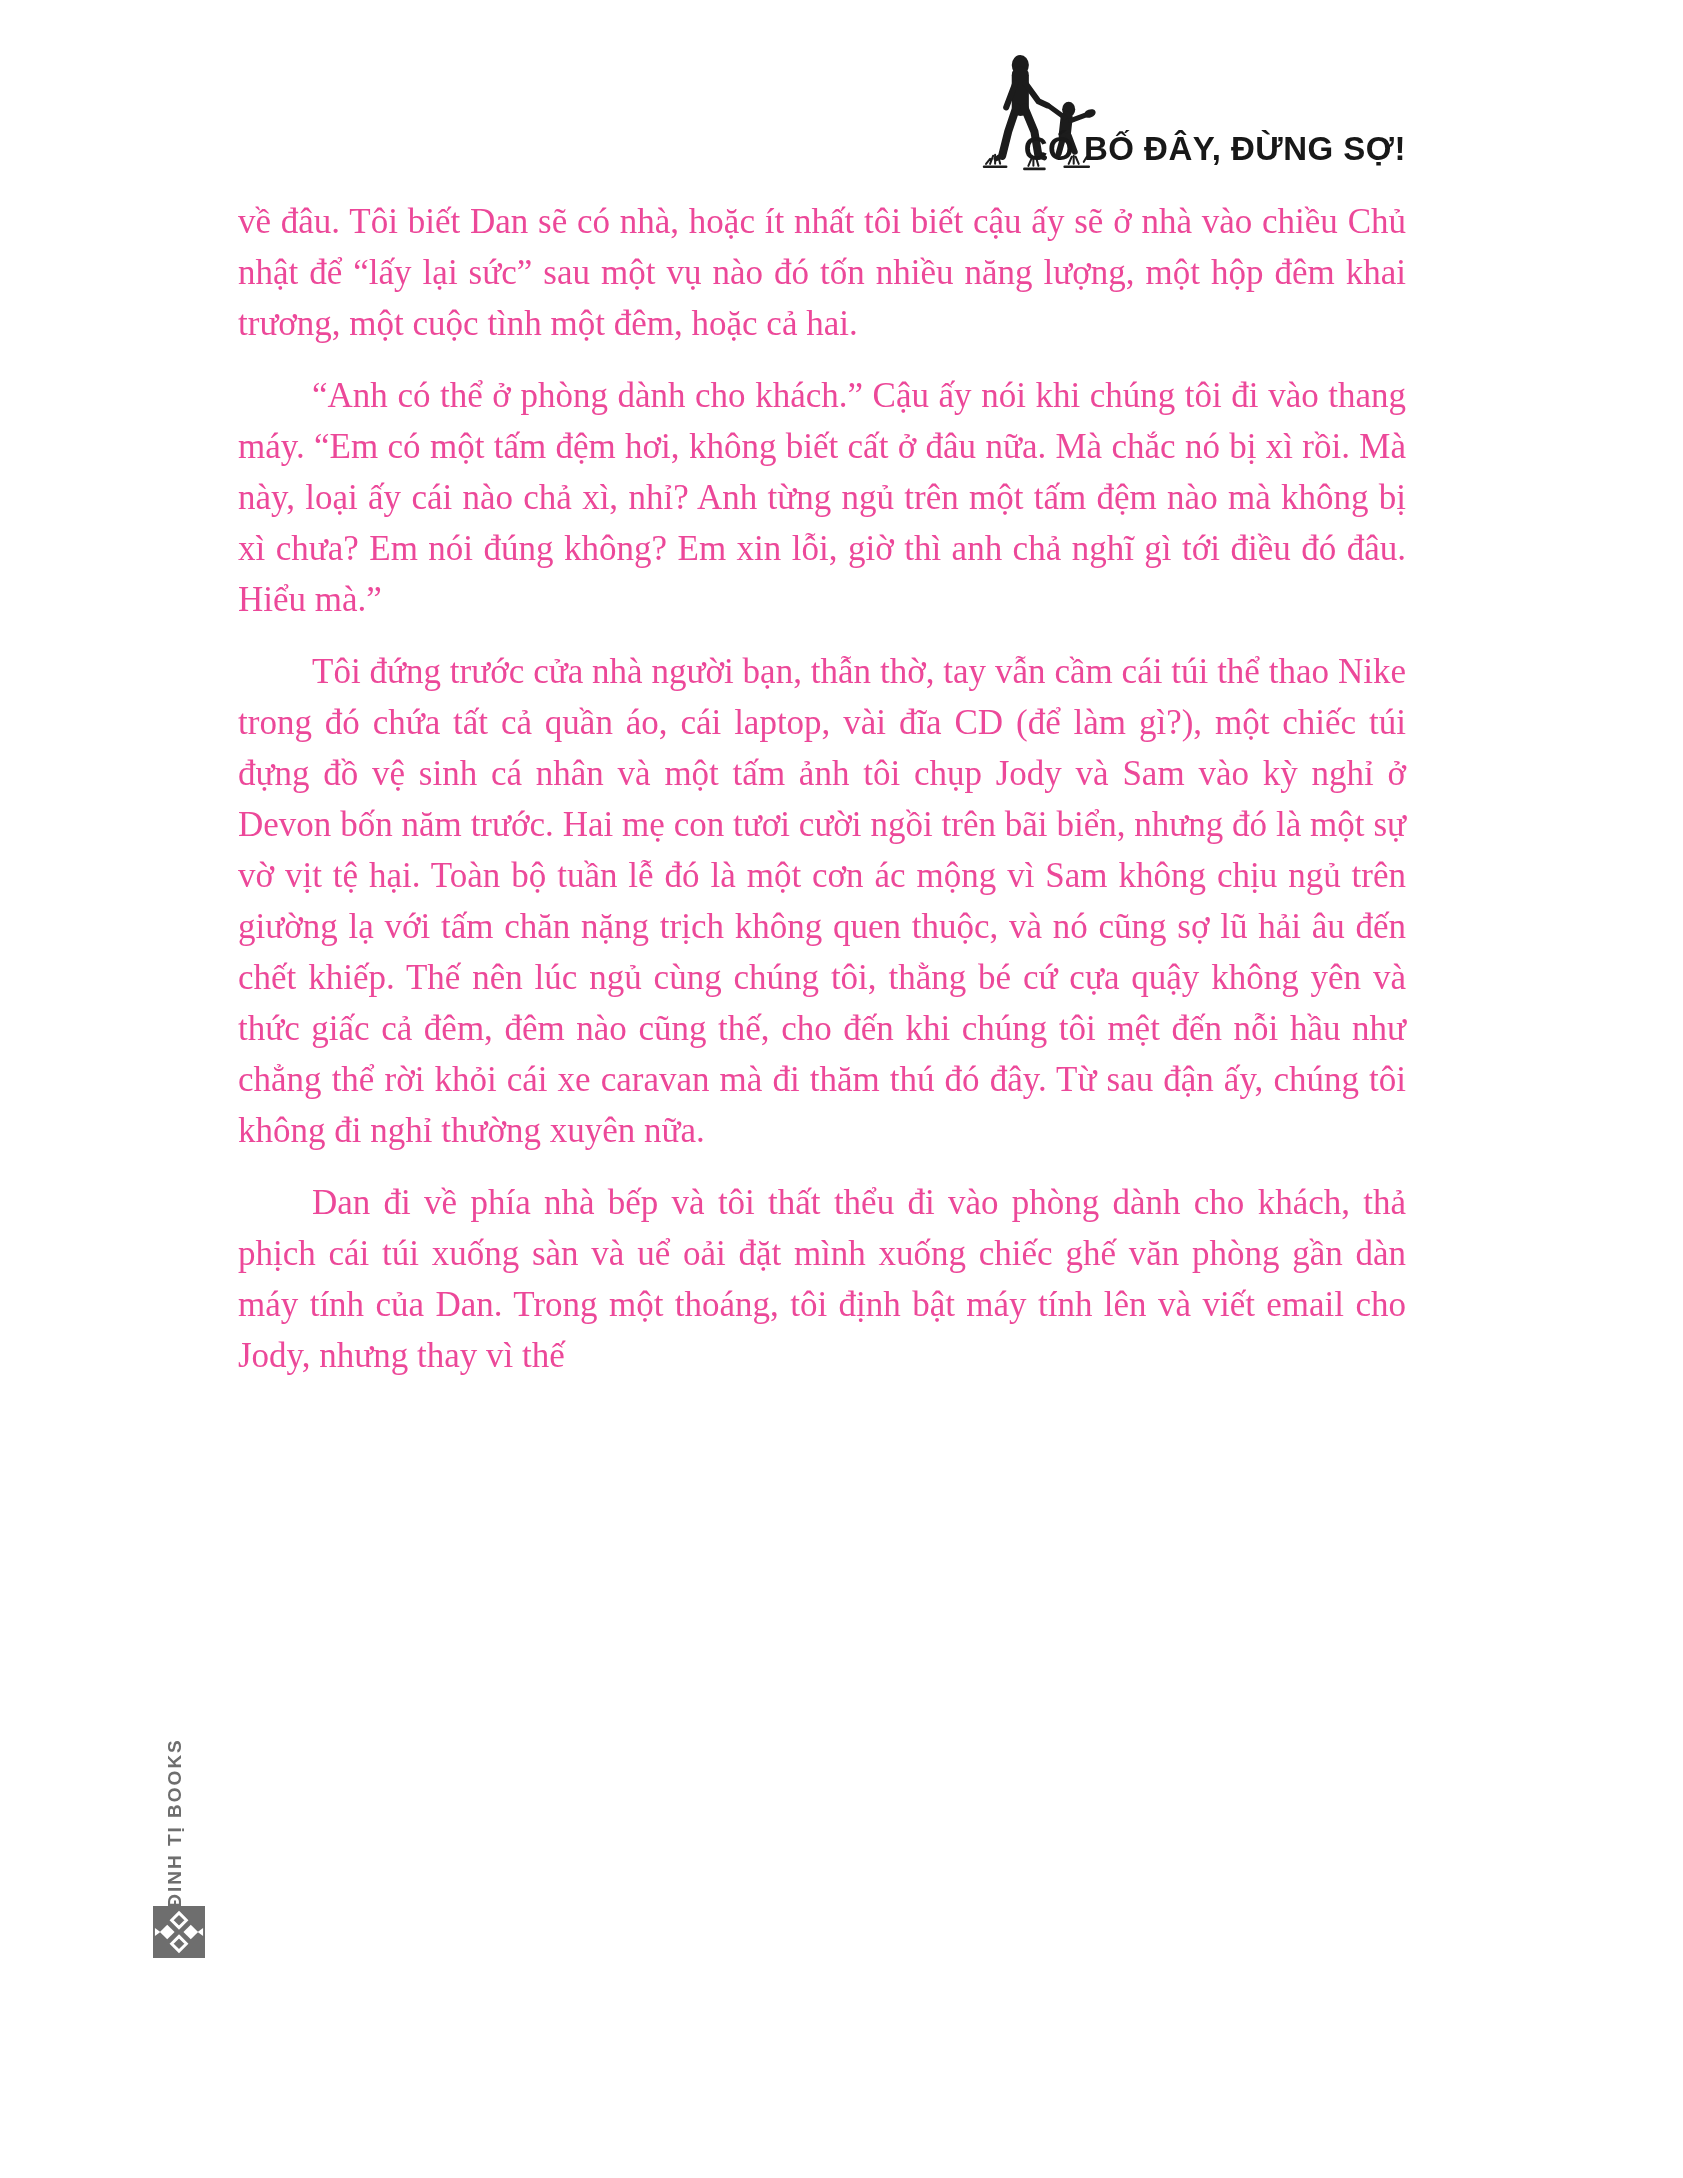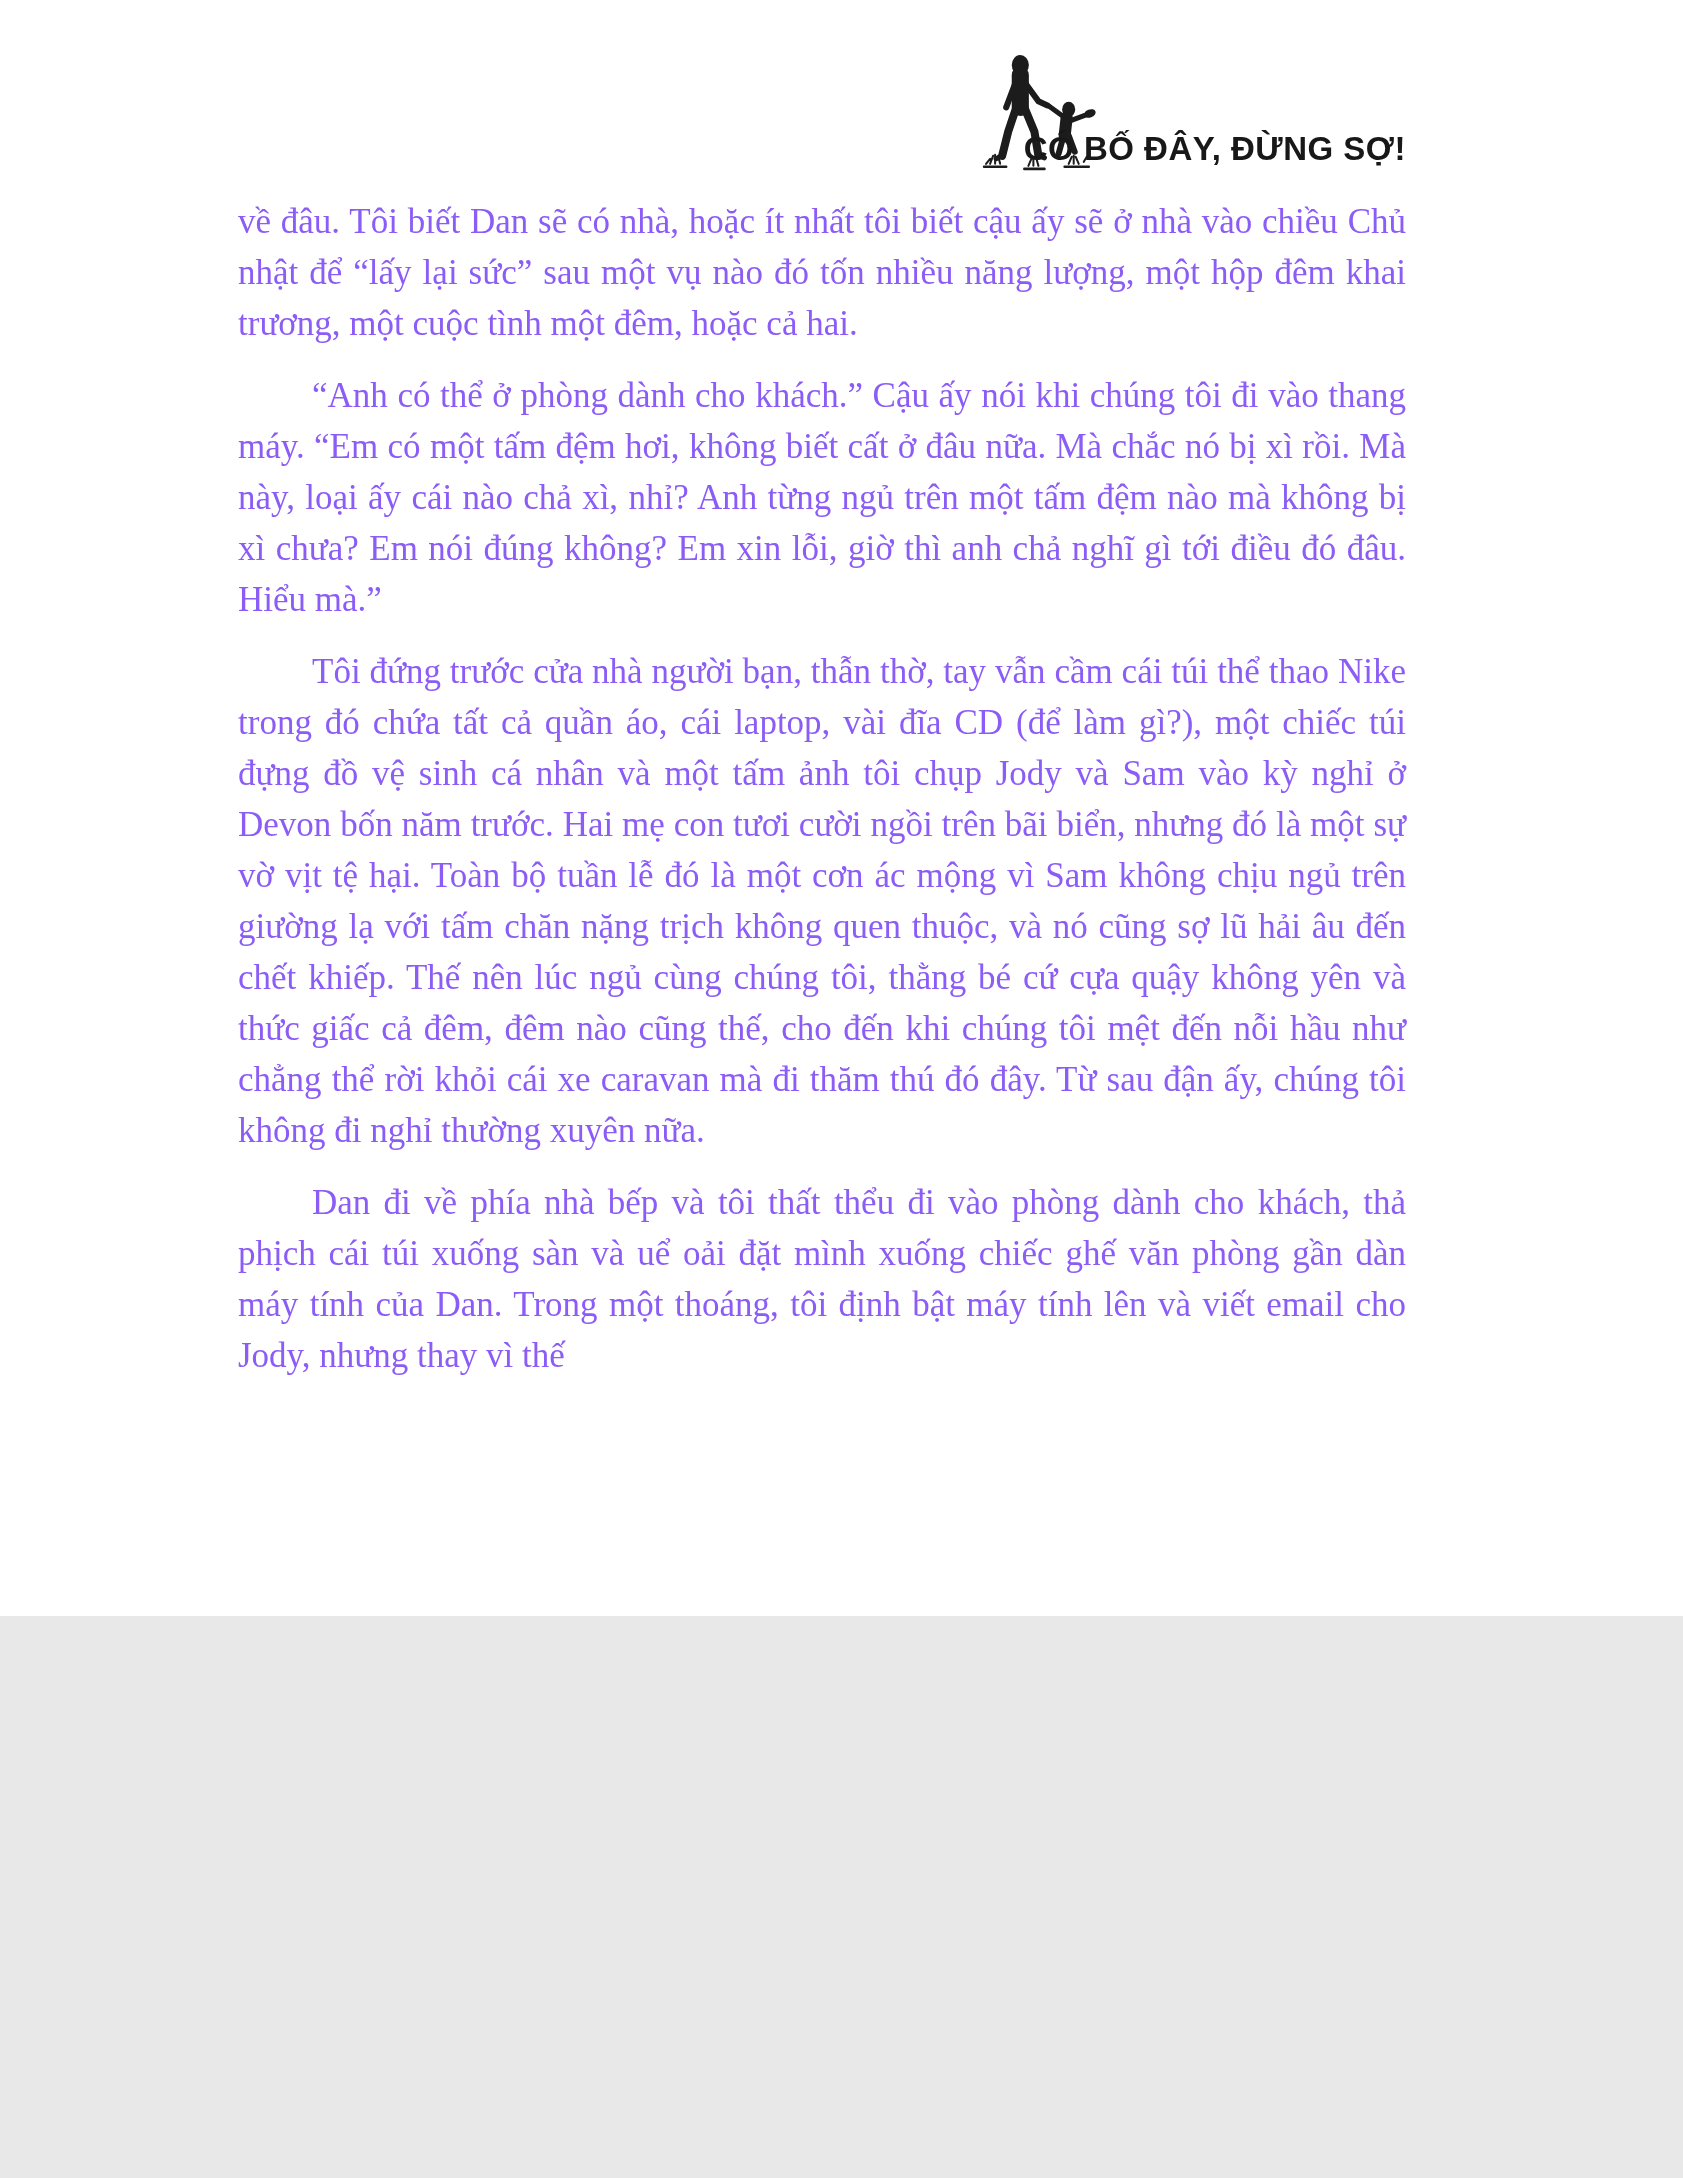--- a/index.html
+++ b/index.html
@@ -1,19 +1,19 @@
 <!DOCTYPE html>
 <html lang="vi"><head>
 <meta charset="utf-8">
 <style>
   html, body { margin: 0; padding: 0; background: #e8e8e8; }
   .page {
     position: relative;
     width: 1683px;
-    height: 1616px;
+    height: 2178px;
     margin: 0 auto;
     background: #ffffff;
     overflow: hidden;
   }
 
   
   .header-logo {
     position: absolute;
     left: 980px;
     top: 53px;
@@ -34,21 +34,21 @@
 
   
   .content {
     position: absolute;
     left: 238px;
     top: 196px;
     width: 1168px;
     font-family: "Liberation Serif", "DejaVu Serif", serif;
     font-size: 35px;
     line-height: 51px;
-    color: #8b5cf6;
+    color: #ec4899;
     text-align: justify;
   }
   .content p {
     margin: 0 0 21px 0;
     text-indent: 74px;
   }
   .content p.no-indent { text-indent: 0; }
 
   
   .publisher-label {

